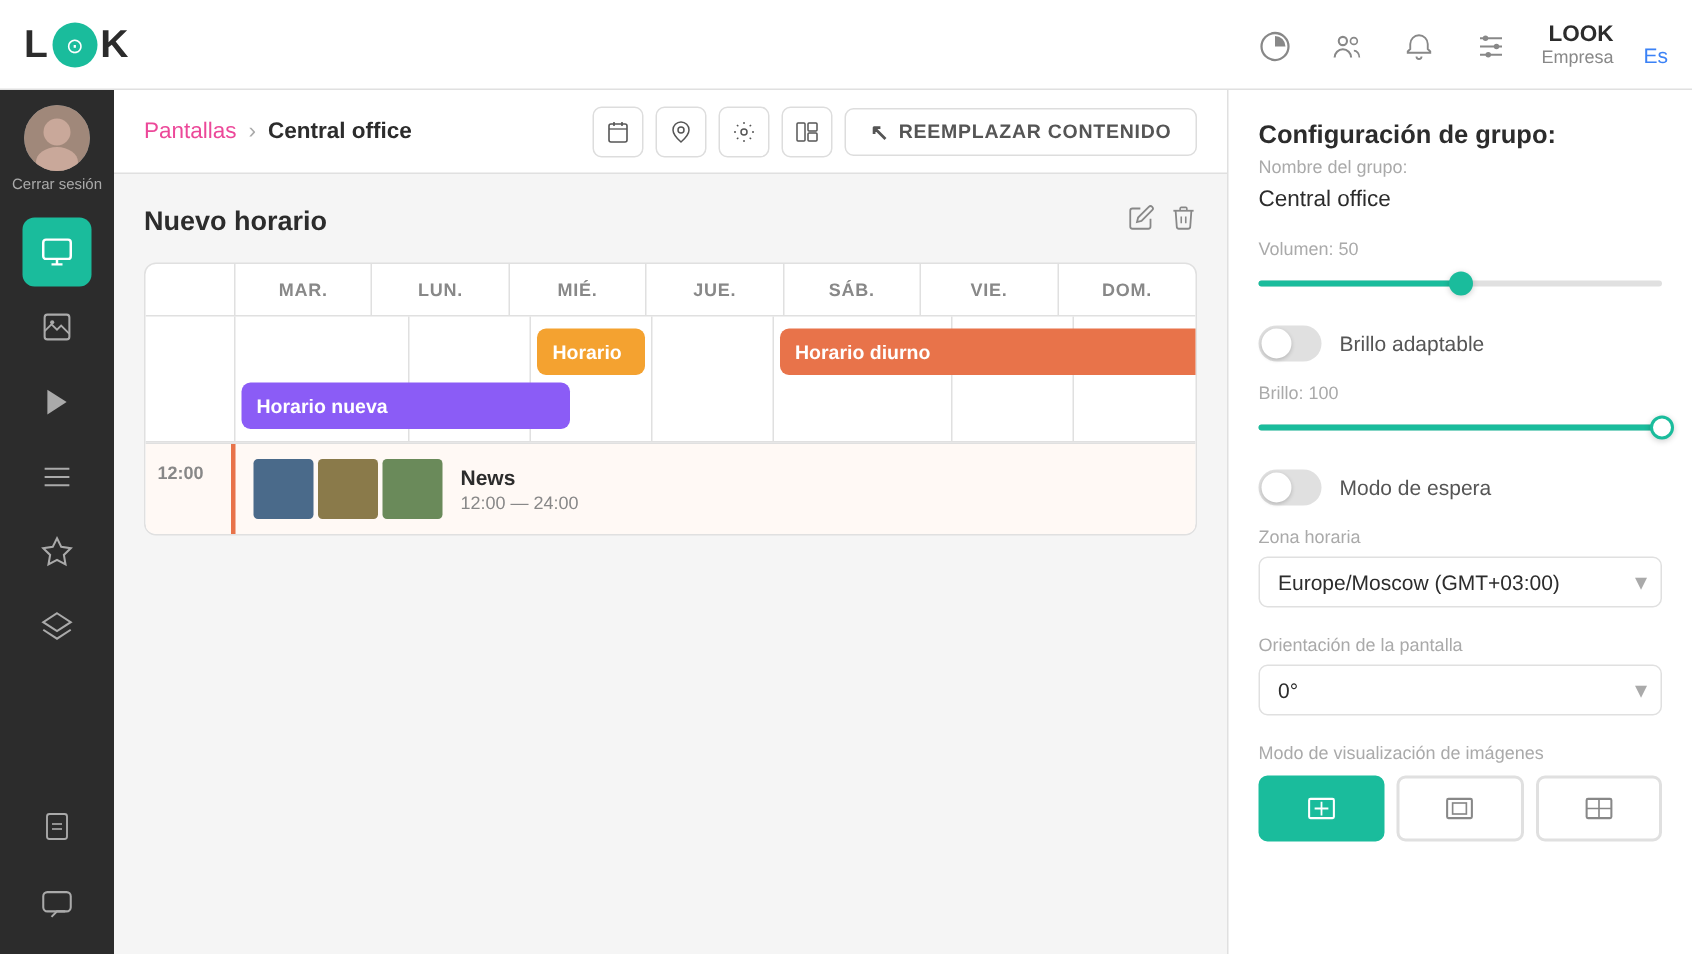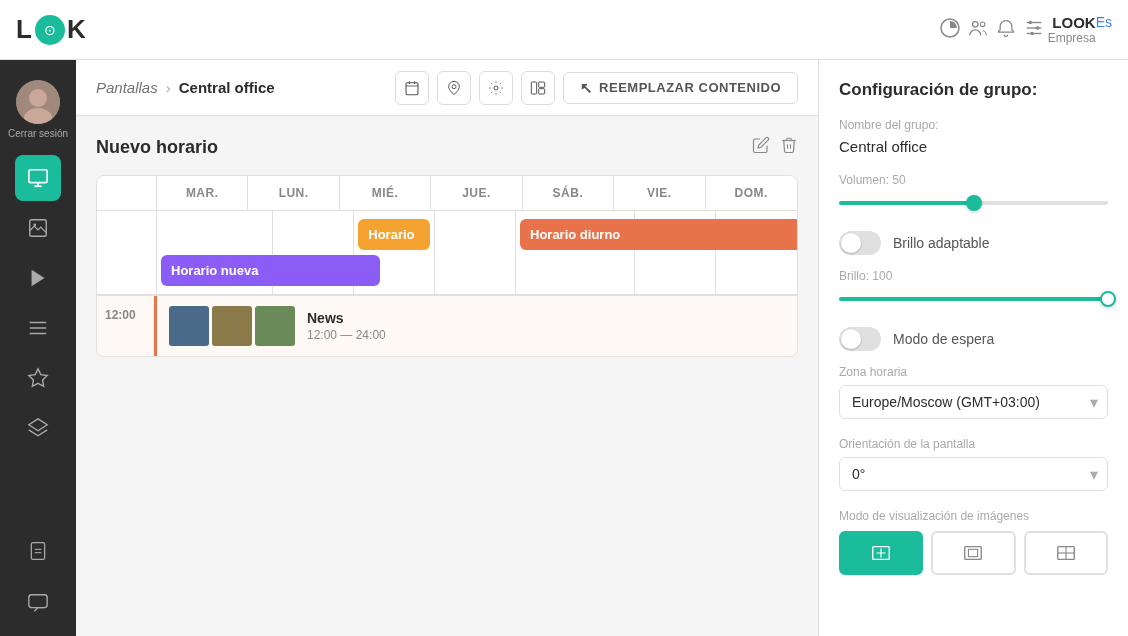--- a/index.html
+++ b/index.html
@@ -24,21 +24,22 @@
       width: 30px; height: 30px;
       background: #1abc9c;
       border-radius: 50%;
       display: inline-flex; align-items: center; justify-content: center;
       margin: 0 2px;
       color: #fff;
       font-size: 14px;
     }
     .navbar-right {
       display: flex;
-      align-items: flex-start;
+      align-items: flex-end;
+      gap: 20px;
     }
     .navbar-icon {
       width: 28px; height: 28px;
       display: flex; align-items: center; justify-content: center;
       color: #555;
       font-size: 20px;
       cursor: pointer;
     }
     .navbar-user {
       display: flex; flex-direction: column; align-items: flex-end;
@@ -57,21 +58,21 @@
       overflow: hidden;
     }
 
     
     .sidebar {
       width: 76px;
       background: #2c2c2c;
       display: flex;
       flex-direction: column;
       align-items: center;
-      padding-top: 20px;
+      padding-top: 10px;
       flex-shrink: 0;
     }
     .sidebar-avatar {
       width: 44px; height: 44px;
       border-radius: 50%;
       background: #888;
       overflow: hidden;
       margin-bottom: 4px;
       display: flex; align-items: center; justify-content: center;
       color: #fff; font-size: 18px;
@@ -252,21 +253,21 @@
     .right-panel {
       width: 310px;
       background: #fff;
       border-left: 1px solid #e0e0e0;
       padding: 20px 20px;
       overflow-y: auto;
       flex-shrink: 0;
     }
     .panel-title {
       font-size: 17px; font-weight: 600; color: #2c2c2c;
-      margin-bottom: 18px;
+      margin-bottom: 4px;
     }
     .panel-field {
       margin-bottom: 18px;
     }
     .field-label {
       font-size: 12px; color: #aaa;
       margin-bottom: 6px;
     }
     .field-value {
       font-size: 15px; color: #2c2c2c; font-weight: 500;
@@ -474,21 +475,21 @@
           <rect x="2" y="3" width="20" height="14" rx="3" stroke="#aaa" stroke-width="1.5" fill="none"></rect>
           <path d="M8 21l4-4h6" stroke="#aaa" stroke-width="1.5" fill="none"></path>
         </svg>
     </div>
   </div>
 
   <div class="content-area">
 
     <div class="content-header">
       <div class="breadcrumb">
-        <span style="cursor:pointer;color:#737373;font-style:italic;">Pantallas</span>
+        <span style="cursor:pointer;color:#ec4899;">Pantallas</span>
         <span class="breadcrumb-sep">›</span>
         <span class="breadcrumb-current">Central office</span>
       </div>
       <div class="header-toolbar">
         <button class="toolbar-btn">
           <svg width="16" height="16" viewBox="0 0 24 24" fill="none">
               <rect x="3" y="4" width="18" height="18" rx="2" stroke="#555" stroke-width="1.6" fill="none"></rect>
               <line x1="3" y1="9" x2="21" y2="9" stroke="#555" stroke-width="1.3"></line>
               <line x1="8" y1="2" x2="8" y2="6" stroke="#555" stroke-width="1.6"></line>
               <line x1="16" y1="2" x2="16" y2="6" stroke="#555" stroke-width="1.6"></line>

